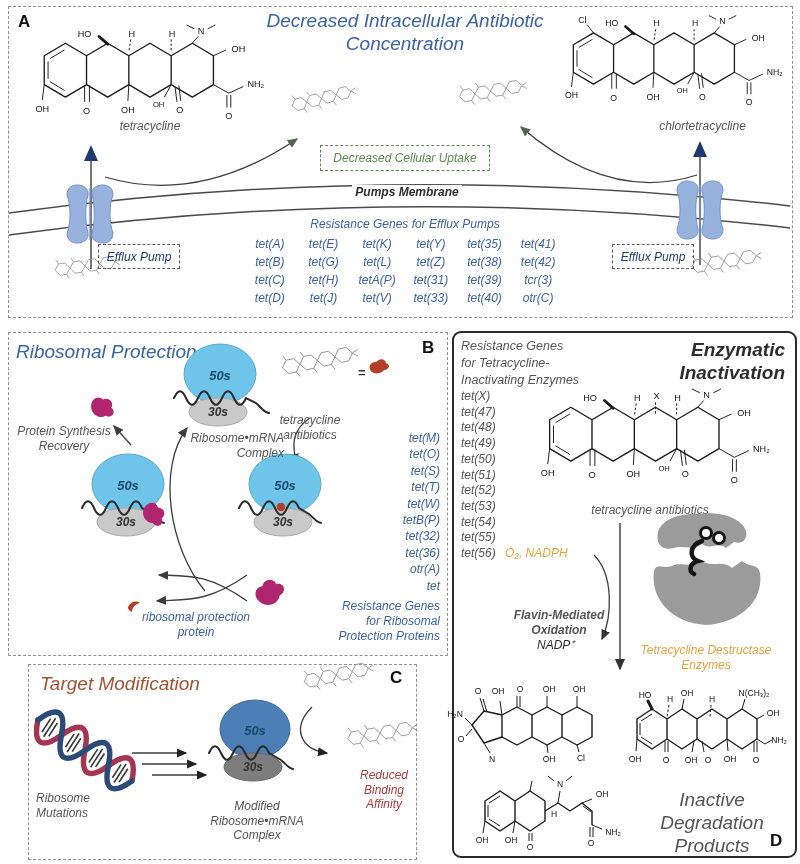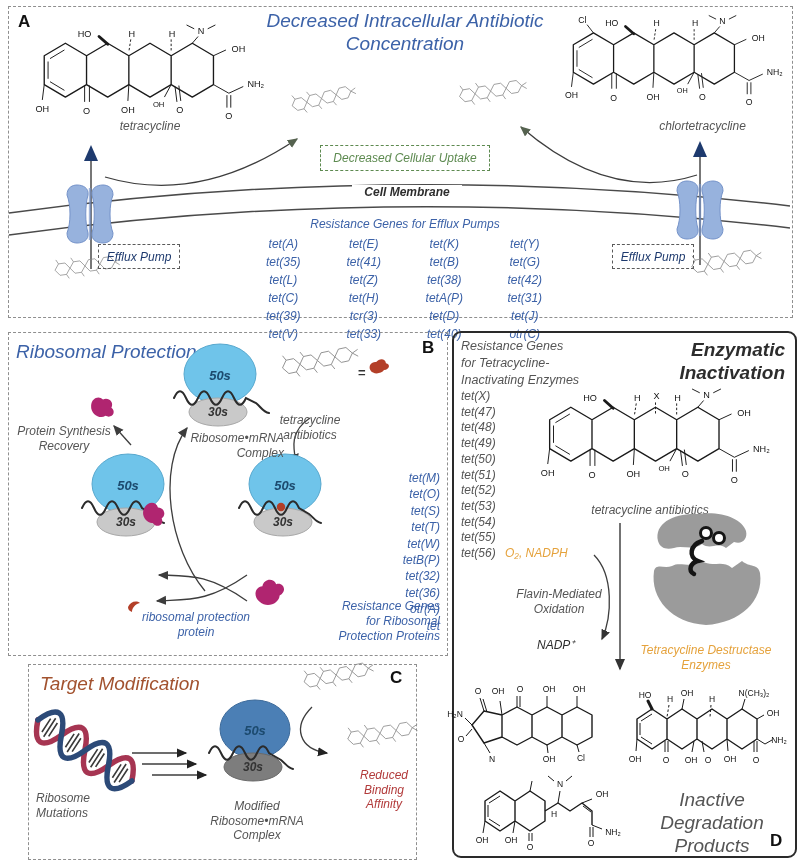--- a/index.html
+++ b/index.html
@@ -15,25 +15,25 @@
   .brown{color:var(--c-brown_title,#a2522f);}
   .red{color:var(--c-red_text,#b23b3b);}
   .orange{color:var(--c-orange_text,#e5a23c);}
   .gray{color:var(--c-gray_text,#555);}
   .dark{color:#2d2d2d;}
   .ctr{text-align:center;}
   .rt{text-align:right;}
   .fs13{font-size:19px;} .fs125{font-size:12px;}
   .box{position:absolute;border:1.4px dashed #5a5a5a;display:flex;align-items:center;justify-content:center;font-style:italic;}
   .box.greenb{border-color:var(--c-green_text,#5d8a50);}
-  .grid6{position:absolute;display:grid;grid-template-columns:repeat(4,1fr);}
+  .grid6{position:absolute;display:grid;grid-template-columns:repeat(6,1fr);}
   .grid6 .line{font-style:italic;font-size:12px;color:var(--c-blue_text,#3c62a8);text-align:center;height:18px;}
   .vlist{position:absolute;font-style:italic;}
   .vlist .line{white-space:nowrap;}
-  .genes-b{font-size:12px;line-height:16.4px;text-align:right;color:var(--c-blue_text,#3c62a8);margin-top:40px;}
+  .genes-b{font-size:12px;line-height:16.4px;text-align:right;color:var(--c-blue_text,#3c62a8);}
   .cap-b{font-size:12px;line-height:15.2px;text-align:right;color:var(--c-blue_text,#3c62a8);}
   .genes-d{font-size:12px;line-height:15.7px;color:var(--c-gray_text,#555);}
   .title-d{font-size:12.5px;line-height:17px;color:var(--c-gray_text,#555);}
   svg{position:absolute;overflow:visible;}
   .mem{stroke:#4a4a4a;stroke-width:1.5;fill:none;}
   .ink{stroke:#1a1a1a;stroke-width:1.4;fill:none;stroke-linejoin:round;}
   .inkthin{stroke:#1a1a1a;stroke-width:1;fill:none;}
   .wedge{stroke:#1a1a1a;stroke-width:3;fill:none;stroke-linecap:round;}
   .hdash{stroke:#1a1a1a;stroke-width:1;fill:none;stroke-dasharray:2.5,2;}
   .skink{stroke:#8a8a8a;stroke-width:1;fill:none;stroke-linejoin:round;}
@@ -143,21 +143,21 @@
       <path class="skink" d="M2,16 L8,8 L17,8 L23,16 L17,24 L8,24 Z M23,16 L29,8 L38,8 L44,16 L38,24 L29,24 Z M44,16 L50,8 L59,8 L65,16 L59,24 L50,24 Z M65,16 L71,8 L80,8 L86,16 L80,24 L71,24 Z M8,8 L5,2 M29,8 L26,2 M86,16 L93,13 M86,16 L92,21 M17,24 L20,30 M38,24 L41,30 M59,24 L62,30"></path>
     </g>
     <g transform="translate(679,248) rotate(-10) scale(0.78)">
       <path class="skink" d="M2,16 L8,8 L17,8 L23,16 L17,24 L8,24 Z M23,16 L29,8 L38,8 L44,16 L38,24 L29,24 Z M44,16 L50,8 L59,8 L65,16 L59,24 L50,24 Z M65,16 L71,8 L80,8 L86,16 L80,24 L71,24 Z M8,8 L5,2 M29,8 L26,2 M86,16 L93,13 M86,16 L92,21 M17,24 L20,30 M38,24 L41,30 M59,24 L62,30"></path>
     </g>
   </svg>
 
   <div class="box greenb" style="left:320px;top:145px;width:168px;height:24px;">
     <span class="green fs125">Decreased Cellular Uptake</span>
   </div>
-  <div class="t dark ctr fs125" style="left:352px;top:185px;width:110px;height:18px;background:#fff;font-weight:bold;">Cell Membrane</div>
+  <div class="t dark ctr fs125" style="left:352px;top:185px;width:110px;height:18px;background:#fff;font-weight:bold;">Pumps Membrane</div>
 
   <div class="box" style="left:98px;top:244px;width:80px;height:23px;">
     <span class="navy fs125">Efflux Pump</span>
   </div>
   <div class="box" style="left:612px;top:244px;width:80px;height:23px;">
     <span class="navy fs125">Efflux Pump</span>
   </div>
 
   <div class="t blue ctr fs125" style="left:250px;top:217px;width:310px;">Resistance Genes for Efflux Pumps</div>
   <div class="grid6" style="left:243px;top:237px;width:322px;">
@@ -424,18 +424,18 @@
       <text class="mlp" x="122" y="24" text-anchor="middle">OH</text>
       <text class="mlp" x="133" y="62" text-anchor="middle">NH₂</text>
       <text class="mlp" x="2" y="70" text-anchor="middle">OH</text>
       <text class="mlp" x="31" y="70" text-anchor="middle">OH</text>
       <text class="mlp" x="50" y="77" text-anchor="middle">O</text>
       <text class="mlp" x="111" y="73" text-anchor="middle">O</text>
     </g>
   </svg>
 
   <div class="t orange fs125" style="left:505px;top:546px;width:95px;">O₂, NADPH</div>
-  <div class="t gray ctr fs125" style="left:503px;top:587px;width:112px;">Flavin-Mediated Oxidation</div>
+  <div class="t gray ctr fs125" style="left:503px;top:608px;width:112px;font-weight:bold;">Flavin-Mediated Oxidation</div>
   <div class="t dark fs125" style="left:537px;top:638px;width:60px;">NADP⁺</div>
   <div class="t gray ctr fs13" style="left:628px;top:788px;width:168px;">Inactive Degradation Products</div>
   <div class="t orange ctr fs125" style="left:620px;top:643px;width:172px;">Tetracycline Destructase Enzymes</div>
 
 </div>
 
 </body></html>

